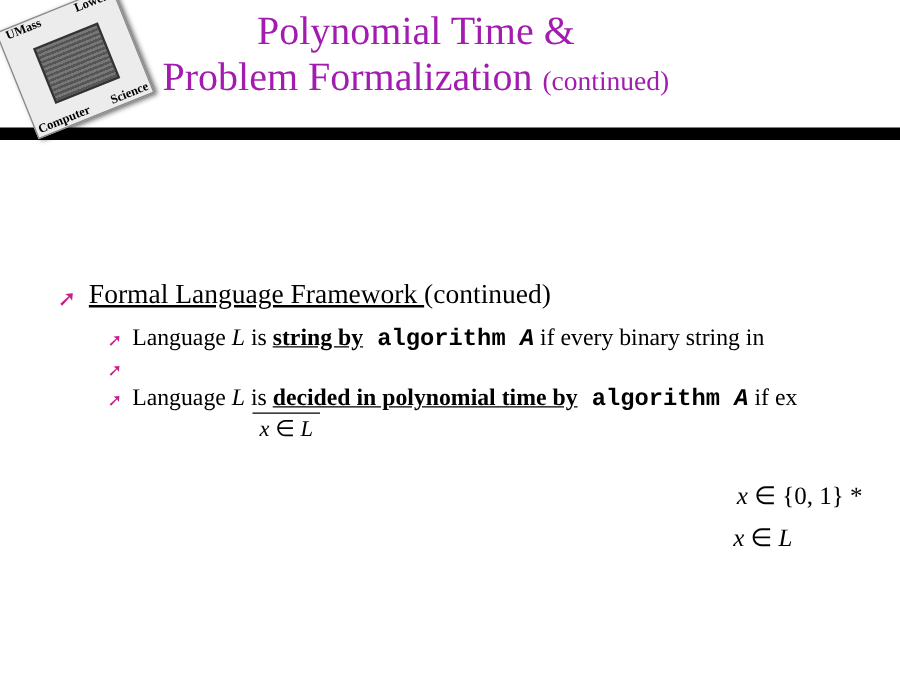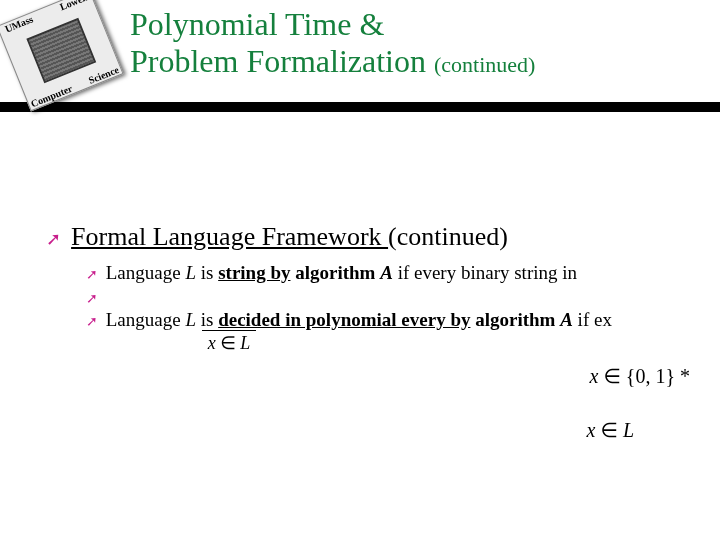--- a/index.html
+++ b/index.html
@@ -20,48 +20,48 @@
     background: repeating-linear-gradient(0deg,#555,#555 2px,#777 2px,#777 4px),
                 repeating-linear-gradient(90deg,#555,#555 2px,#777 2px,#777 4px);
     border: 2px solid #333;
   }
   .logo .t { position: absolute; font-size: 10px; font-weight: bold; color:#000; }
   .logo .t1 { left: 6px; top: 0px; transform: rotate(0deg); }
   .logo .t2 { right: 4px; top: 0px; transform: rotate(0deg); }
   .logo .t3 { right: 2px; bottom: 0px; }
   .logo .t4 { left: 2px; bottom: 0px; }
   .title-wrap { padding-top: 2px; }
-  .title { font-size: 32px; line-height: 1.15; color: #15803d; }
+  .title { font-size: 32px; line-height: 1.15; color: #a21caf; text-align: center; }
   .title .cont { font-size: 22px; }
   .rule {
     margin: 6px 0 0 0;
     height: 6px;
     background: #000;
     border-bottom: 2px solid #000;
     box-shadow: 0 4px 0 #000;
   }
   .rule2 { margin-top: 2px; height: 2px; background:#000; }
   .body { padding: 110px 0 0 46px; }
   .lvl1 { display: flex; align-items: flex-start; margin-bottom: 10px; }
   .lvl1 .arrow { color: #c81e8c; font-size: 18px; margin-right: 10px; margin-top: 6px; flex:0 0 auto; }
-  .lvl1 .txt { font-size: 26px; text-decoration: underline; }
+  .lvl1 .txt { font-size: 22px; text-decoration: underline; }
   .lvl1 .txt .nou { text-decoration: none; display:inline-block; }
   .sub { padding-left: 40px; }
   .lvl2 { display: flex; align-items: flex-start; margin: 2px 0; white-space: nowrap; }
   .lvl2 .arrow { color: #c81e8c; font-size: 14px; margin-right: 8px; margin-top: 4px; flex:0 0 auto; }
   .lvl2 .txt { font-size: 19px; }
   .lvl2 .txt .i { font-style: italic; }
-  .lvl2 .txt .b { font-weight: bold; }
+  .lvl2 .txt .b { font-weight: bold; font-family: Liberation Mono, monospace; }
   .lvl2 .txt .ub { font-weight: bold; text-decoration: underline; }
   .math-inline {
     position: absolute; left: 202px; top: 330px; width: 54px; text-align:center;
     font-style: italic; font-size: 18px; border-top: 1px solid #000; padding-top:1px;
   }
   .math-inline .nl { font-style: normal; }
-  .math1 { position: absolute; right: 30px; top: 364px; font-size: 20px; font-style: italic; text-align: center; }
+  .math1 { position: absolute; right: 30px; top: 384px; font-size: 20px; font-style: italic; text-align: center; }
   .math1 .nl { font-style: normal; }
   .math2 { position: absolute; right: 86px; top: 418px; font-size: 20px; font-style: italic; }
   .math2 .nl { font-style: normal; }
 </style>
 </head>
 <body>
 
 <div class="slide">
 
   <div class="header">
@@ -94,21 +94,21 @@
         <span class="arrow">➚</span>
         <span class="txt"><span>Language </span><span class="i">L</span><span> is </span><span class="ub">string by</span><span class="b"> algorithm </span><span class="i b">A</span><span> if every binary string in </span></span>
       </div>
 
       <div class="lvl2">
         <span class="arrow">➚</span>
       </div>
 
       <div class="lvl2">
         <span class="arrow">➚</span>
-        <span class="txt"><span>Language </span><span class="i">L</span><span> is </span><span class="ub">decided in polynomial every by</span><span class="b"> algorithm </span><span class="i b">A</span><span> if ex</span></span>
+        <span class="txt"><span>Language </span><span class="i">L</span><span> is </span><span class="ub">decided in polynomial time by</span><span class="b"> algorithm </span><span class="i b">A</span><span> if ex</span></span>
       </div>
 
     </div>
   </div>
 
   <div class="math-inline"><span>x</span><span class="nl"> ∈ </span><span>L</span></div>
 
   <div class="math1"><span>x</span><span class="nl"> ∈ </span><span class="nl">{0, 1}</span><span class="nl"> *</span></div>
 
   <div class="math2"><span>x</span><span class="nl"> ∈ </span><span>L</span></div>

